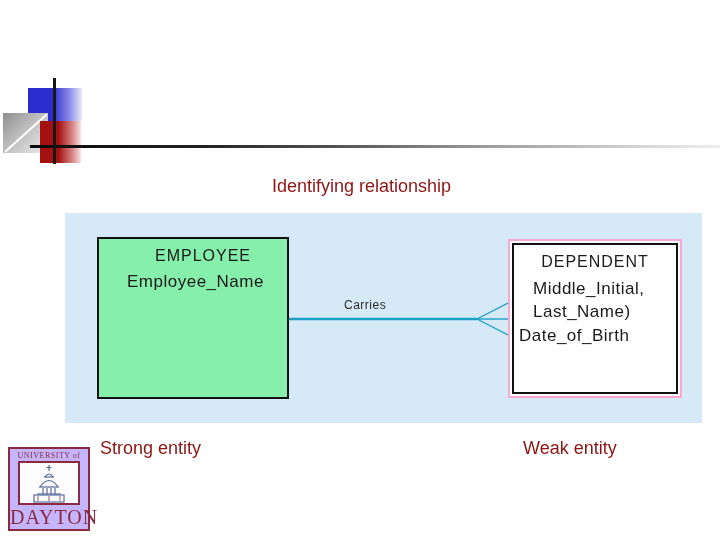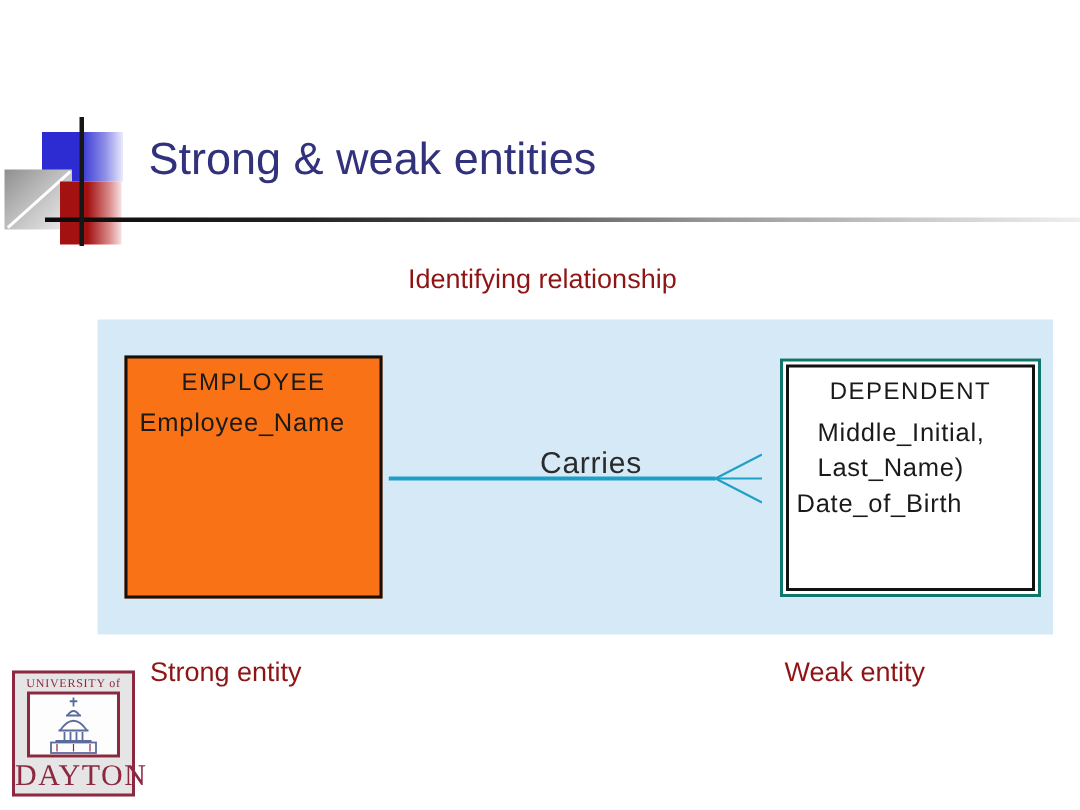--- a/index.html
+++ b/index.html
@@ -54,63 +54,63 @@
   }
 
   
   .panel {
     position: absolute; left: 65px; top: 213px; width: 637px; height: 210px;
     background: #D5EAF6;
   }
   .diagram-text { color: #1a1a1a; letter-spacing: 0.5px; }
 
   .strong-box {
-    position: absolute; left: 83px; top: 237px; width: 168px; height: 158px;
-    background: #f97316; border: 2px solid #111;
+    position: absolute; left: 97px; top: 237px; width: 168px; height: 158px;
+    background: #86efac; border: 2px solid #111; padding-left: 20px;
   }
   .entity-title {
     text-align: center; margin-top: 8px; font-size: 16px; letter-spacing: 1px;
   }
   .attr-key {
     display: inline-block; margin: 6px 0 0 8px; font-size: 17px; font-weight: bold;
     border-bottom: 2px solid #000; padding-bottom: 1px;
   }
   .attr-plain { margin: 7px 0 0 8px; font-size: 17px; }
 
   .weak-box-outer {
     position: absolute; left: 508px; top: 239px; width: 166px; height: 151px;
-    background: #ffffff; border: 2px solid #0f766e; padding: 2px; margin-left: 12px;
+    background: #ffffff; border: 2px solid #f9a8d4; padding: 2px;
   }
   .weak-box-inner {
     border: 2px solid #111; width: 100%; height: 100%; box-sizing: border-box;
   }
   .partial-key {
     display: inline-block; margin: 3px 0 0 5px; font-size: 17px; font-weight: bold;
     border-bottom: 4px double #000; padding-bottom: 0px;
   }
   .composite-parts { margin: 7px 0 0 19px; font-size: 17px; line-height: 22.5px; }
   .weak-attr { margin: 3px 0 0 5px; font-size: 17px; }
 
   .connector-svg { position: absolute; left: 259px; top: 298px; }
   .relationship-label {
-    position: absolute; left: 360px; top: 298px;
-    font-size: 20px; color: #2b2b2b; letter-spacing: 0.5px;
+    position: absolute; left: 344px; top: 298px;
+    font-size: 12px; color: #2b2b2b; letter-spacing: 0.5px;
   }
 
   
   .caption {
     position: absolute; top: 438px; font-size: 18px; color: #8E1515;
   }
   .caption-strong { left: 100px; text-align: right; }
   .caption-weak  { left: 523px; }
 
   
   .logo {
     position: absolute; left: 8px; top: 447px; width: 78px; height: 80px;
-    background: #e5e5e5; border: 2px solid #8D2841;
+    background: #c4b5fd; border: 2px solid #8D2841;
     font-family: "Liberation Serif", serif; color: #8D2841;
     text-align: center;
   }
   .logo-top { font-size: 8px; letter-spacing: 0.5px; margin-top: 2px; white-space: nowrap; }
   .logo-art {
     width: 62px; height: 44px; margin: 1px auto 0 auto;
     border: 2px solid #8D2841; box-sizing: border-box; overflow: hidden;
     background: #fdfdfd;
   }
   .logo-bottom { font-size: 20px; letter-spacing: 1px; margin-top: 1px; }
@@ -119,21 +119,20 @@
 <body>
 
 <div class="slide">
 
   <div class="decor-blue"></div>
   <div class="decor-gray"></div>
   <div class="decor-red"></div>
   <div class="decor-hline"></div>
   <div class="decor-vline"></div>
 
-  <div class="title">Strong &amp; weak entities</div>
   <div class="subtitle">Identifying relationship</div>
 
   <div class="panel"></div>
 
   <svg class="connector-svg" width="249" height="42" viewBox="0 0 249 42">
     <line x1="0" y1="21" x2="218" y2="21" stroke="#1E9FC5" stroke-width="2.6"></line>
     <g stroke="#1E9FC5" stroke-width="1.4" fill="none">
       <line x1="218" y1="21" x2="249" y2="5"></line>
       <line x1="218" y1="21" x2="249" y2="21"></line>
       <line x1="218" y1="21" x2="249" y2="37"></line>

